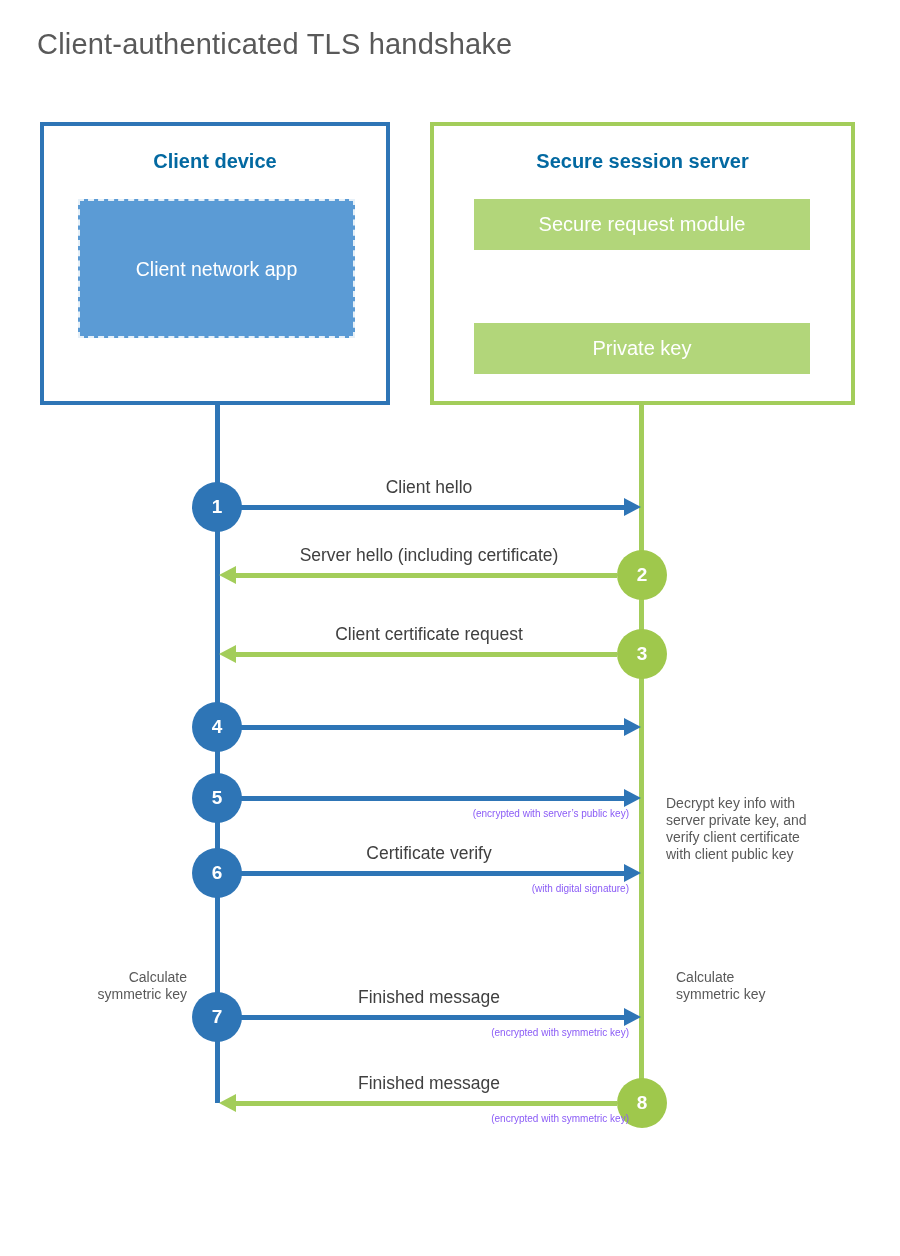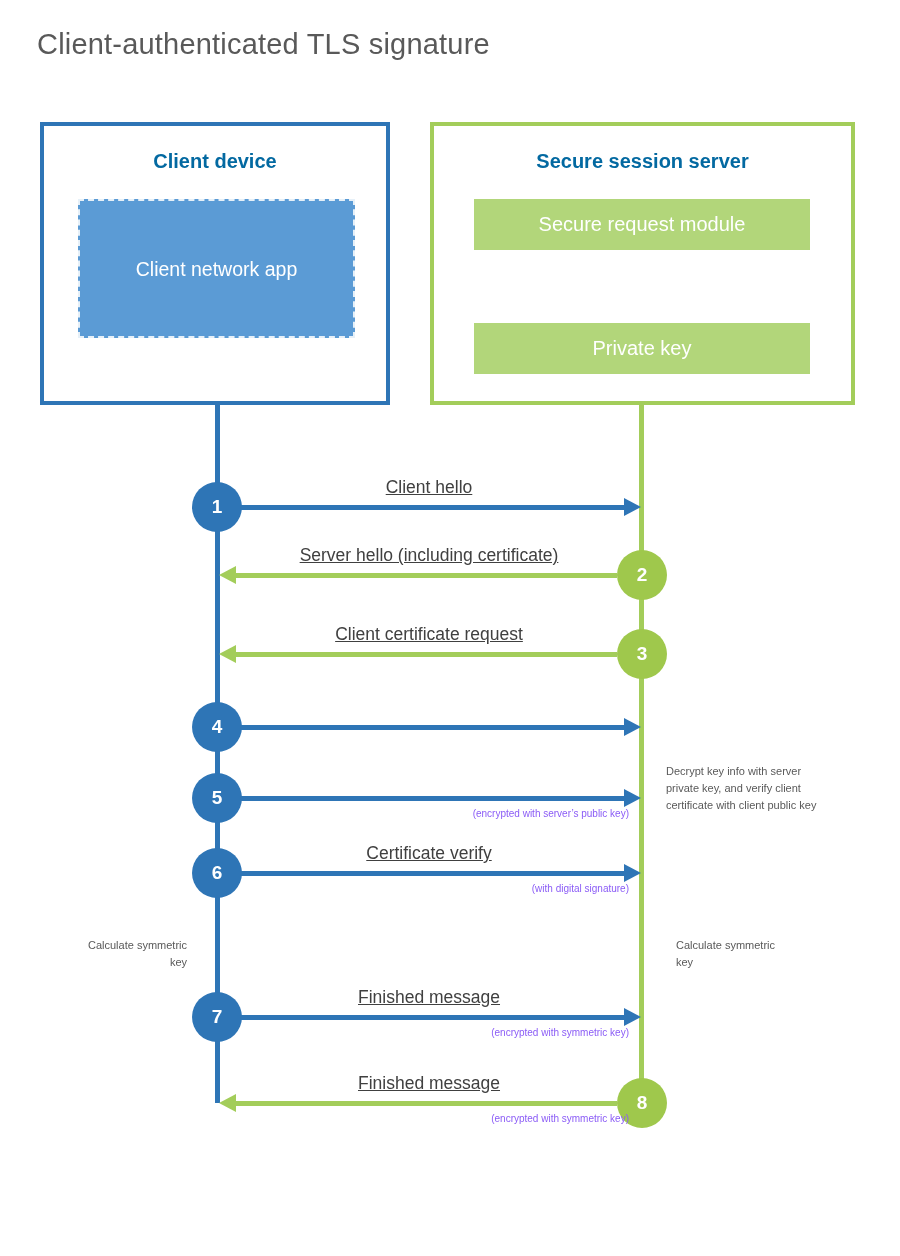--- a/index.html
+++ b/index.html
@@ -44,34 +44,34 @@
   .circle.blue{background:#2e75b6;}
   .circle.green{background:#9fc84c;}
   .hline{position:absolute;height:5px;}
   .hline.blue{background:#2e75b6;}
   .hline.green{background:#a3cd5a;}
   .head{position:absolute;width:0;height:0;border-top:9px solid transparent;border-bottom:9px solid transparent;}
   .head.right.blue{border-left:17px solid #2e75b6;}
   .head.left.green{border-right:17px solid #a3cd5a;}
   .msg-label{
     position:absolute;left:229px;width:400px;text-align:center;
-    font-size:17.5px;color:#404040;text-decoration:underline;
+    font-size:17.5px;color:#404040;
   }
   .msg-sublabel{
     position:absolute;left:229px;width:400px;text-align:right;
     font-size:10px;color:#8b5cf6;
   }
-  .side-note{position:absolute;font-size:11px;line-height:17px;color:#595959;}
+  .side-note{position:absolute;font-size:14px;line-height:17px;color:#595959;margin-top:32px;}
 </style>
 </head>
 <body>
 
 <div class="canvas">
 
-  <h1 class="page-title">Client-authenticated TLS signature</h1>
+  <h1 class="page-title">Client-authenticated TLS handshake</h1>
 
   <div class="actor-box client-box">
     <div class="box-title">Client device</div>
   </div>
   <div class="app-box">
     <span>Client network app</span>
   </div>
 
   <div class="actor-box server-box">
     <div class="box-title">Secure session server</div>

